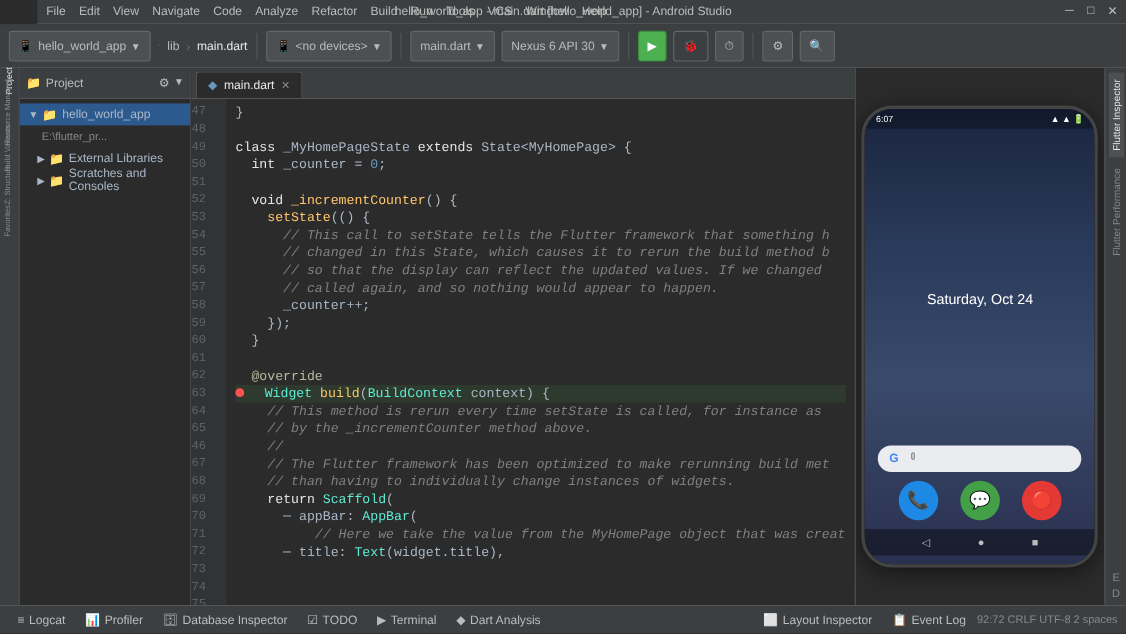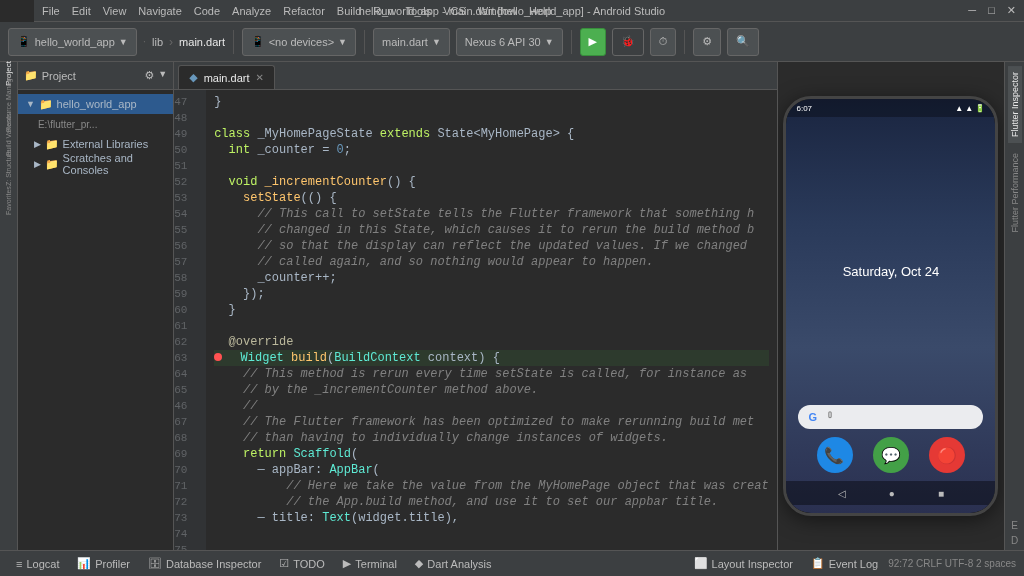--- a/index.html
+++ b/index.html
@@ -200,21 +200,21 @@
       padding: 4px 8px;
       overflow: hidden;
       color: #a9b7c6;
     }
     .code-line {
       display: flex;
       align-items: center;
       height: 16px;
       white-space: pre;
     }
-    .kw { color: #bef264; }
+    .kw { color: #e5e5e5; }
     .fn { color: #ffc66d; }
     .cmt { color: #808080; font-style: italic; }
     .num { color: #6897bb; }
     .type { color: #5eead4; }
     .ann { color: #bbb89c; }
     .debug-dot {
       width: 8px; height: 8px;
       background: #ff5252;
       border-radius: 50%;
       display: inline-block;
@@ -563,23 +563,20 @@
         <div class="code-line">
           <span>    </span><span class="kw">return </span><span class="type">Scaffold</span><span>(</span>
         </div>
         <div class="code-line">
           <span>      ─ appBar: </span><span class="type">AppBar</span><span>(</span>
         </div>
         <div class="code-line">
           <span class="cmt">          // Here we take the value from the MyHomePage object that was creat</span>
         </div>
         <div class="code-line">
-          <span class="cmt">          // the App.build method, and use it to set our appbar title.</span>
-        </div>
-        <div class="code-line">
           <span>      ─ title: </span><span class="type">Text</span><span>(widget.title),</span>
         </div>
 
       </div>
     </div>
   </div>
 
   <div id="device-preview">
     <div id="phone-frame">
       <div id="phone-screen">

